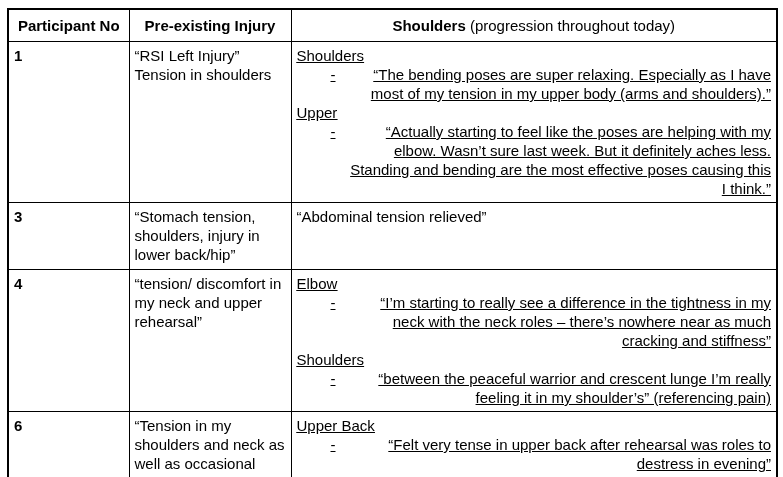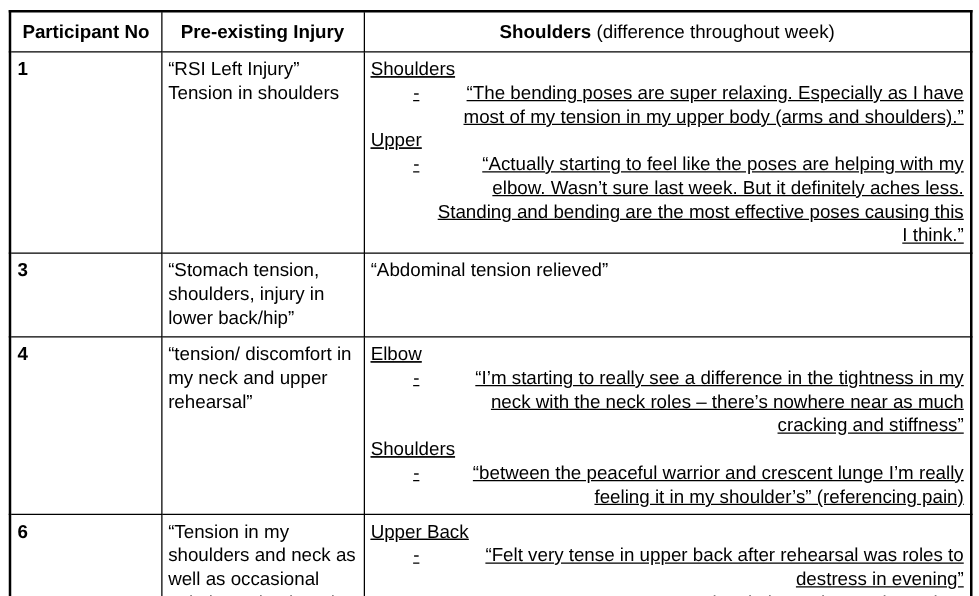--- a/index.html
+++ b/index.html
@@ -62,21 +62,21 @@
   <table class="ptable">
     <colgroup>
       <col class="c0">
         <col class="c1">
         <col class="c2">
     </colgroup>
     <thead>
       <tr>
         <th>Participant No</th>
         <th>Pre-existing Injury</th>
-        <th><span>Shoulders</span><span class="hdr-note"> (difference throughout week)</span></th>
+        <th><span>Shoulders</span><span class="hdr-note"> (progression throughout today)</span></th>
       </tr>
     </thead>
     <tbody>
         <tr class="row-0">
           <td class="participant-cell">
             <div class="pnum">1</div>
           </td>
           <td class="injury-cell">
             <div class="injury-par">“RSI Left Injury”</div>
             <div class="injury-par">Tension in shoulders</div>

